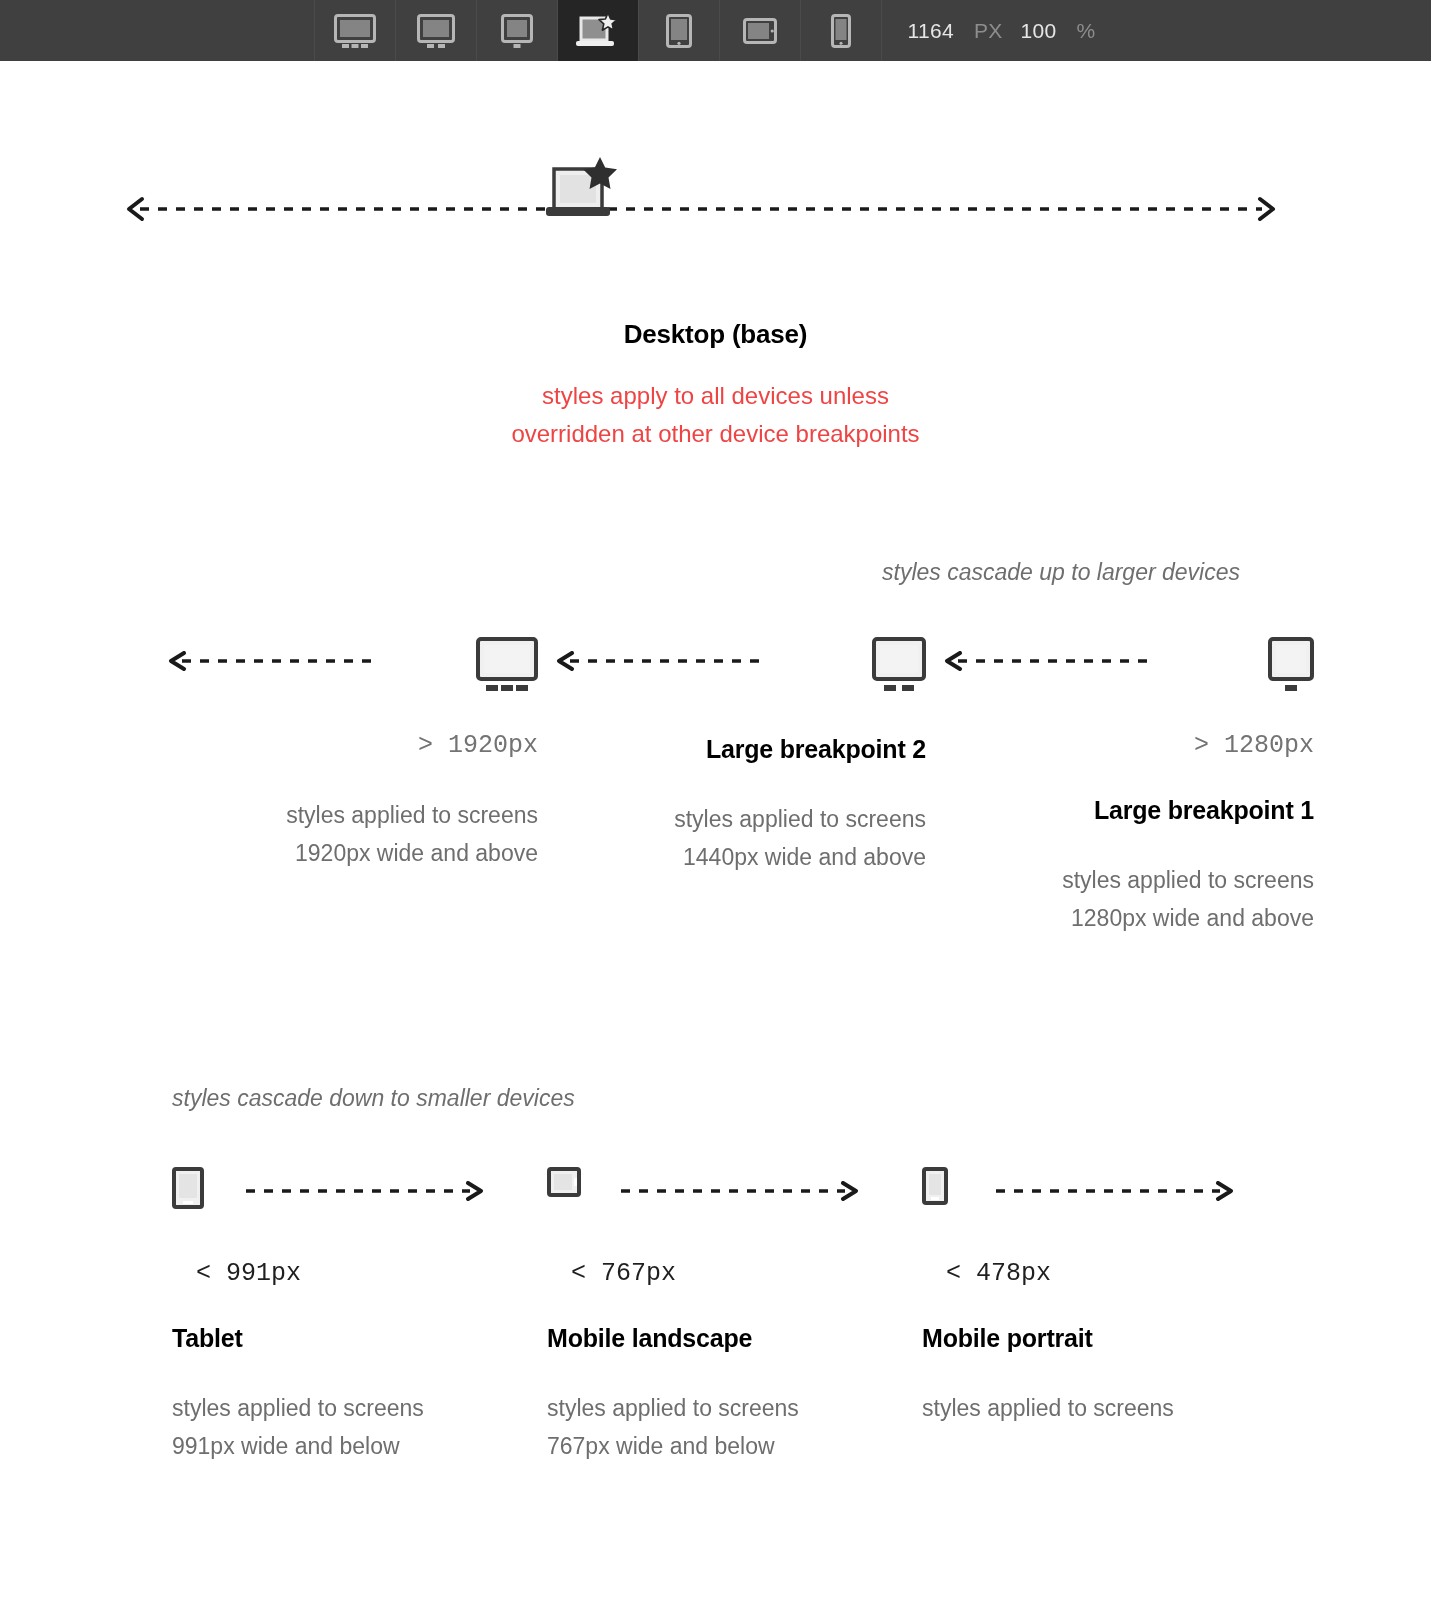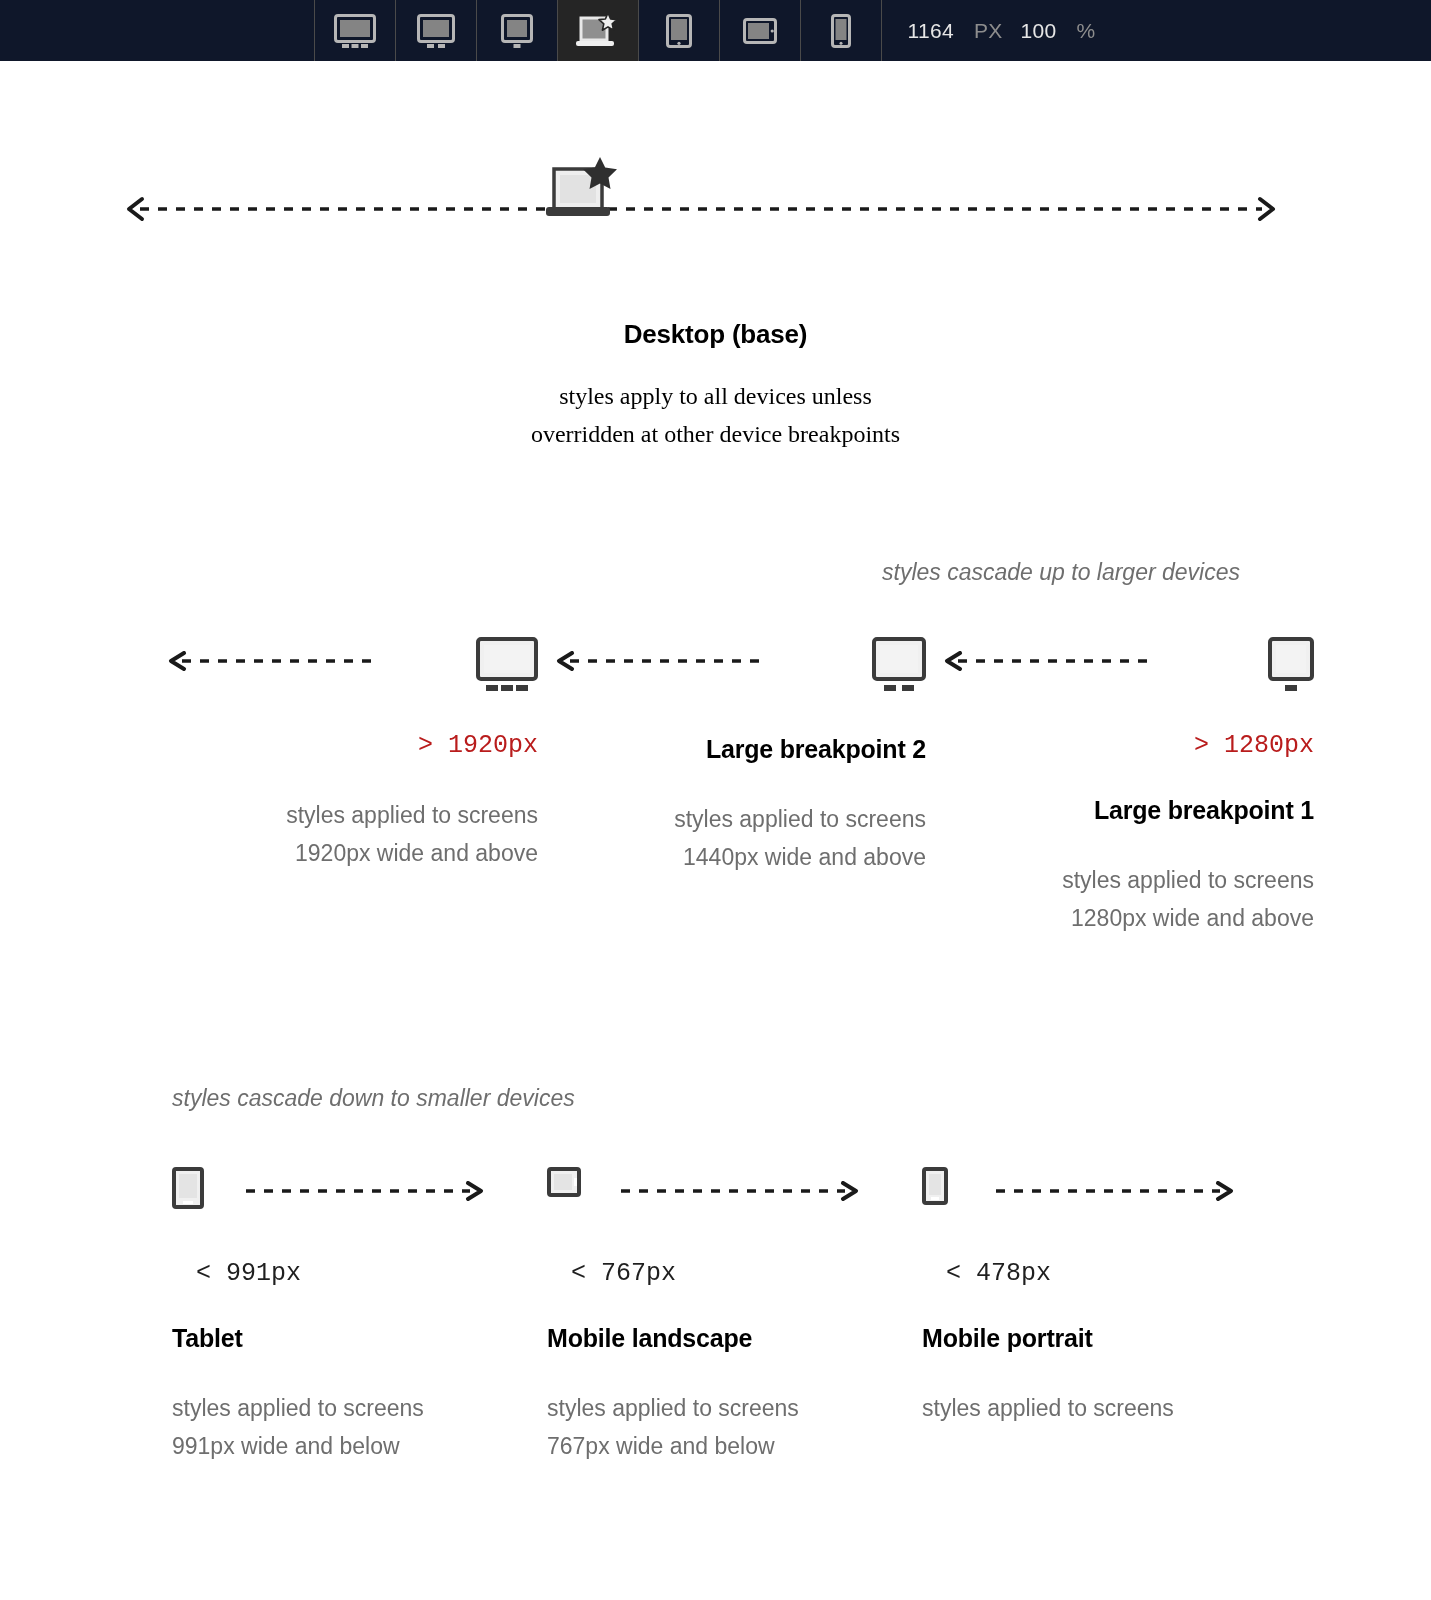--- a/index.html
+++ b/index.html
@@ -11,21 +11,21 @@
     font-family: "Liberation Sans", sans-serif;
     overflow: hidden;
   }
 
   
   .toolbar {
     position: absolute;
     top: 0; left: 0;
     width: 1431px;
     height: 61px;
-    background: #0f172a;
+    background: #404040;
     display: flex;
     justify-content: center;
     align-items: stretch;
   }
   .toolbar-inner {
     display: flex;
     align-items: stretch;
     height: 61px;
   }
   .tb-btn {
@@ -68,21 +68,21 @@
   }
   .base-title {
     position: absolute; top: 150px; left: 0; width: 1431px;
     text-align: center;
     font-size: 26px; font-weight: bold; color: #000;
     letter-spacing: -0.2px;
   }
   .base-desc {
     position: absolute; top: 208px; left: 0; width: 1431px;
     text-align: center;
-    font-size: 24px; color: #000000; line-height: 38px; font-family: Liberation Serif, serif;
+    font-size: 24px; color: #ef4444; line-height: 38px;
   }
 
   
   .cascade-up {
     position: absolute; top: 498px; left: 0; width: 1240px;
     text-align: right;
     font-size: 23px; font-style: italic; color: #6e6e6e;
   }
 
   
@@ -97,21 +97,21 @@
 
   .lcol-topline { position: relative; height: 70px; }
   .lcol-arrow {
     position: absolute; left: 18px; top: 22px; width: 210px; height: 20px;
   }
   .lcol-icon { position: absolute; right: 0px; top: 8px; }
 
   .lcol-size {
     text-align: right;
     font-family: "Liberation Mono", "DejaVu Sans Mono", monospace;
-    font-size: 25px; color: #b91c1c;
+    font-size: 25px; color: #737373;
     margin-top: 32px;
     letter-spacing: 0px;
   }
   .lcol-title {
     text-align: right;
     font-size: 25px; font-weight: bold; color: #000;
     margin-top: 36px; letter-spacing: -0.2px;
   }
   .lcol-desc {
     text-align: right;

